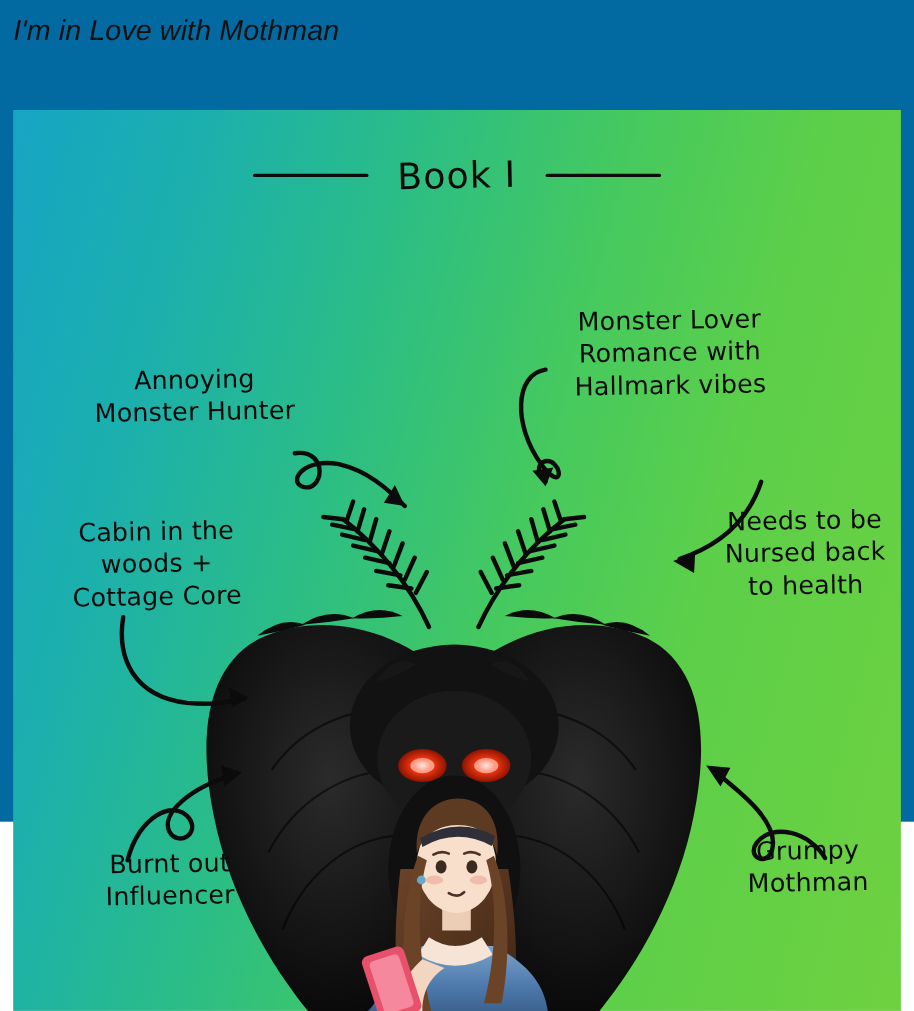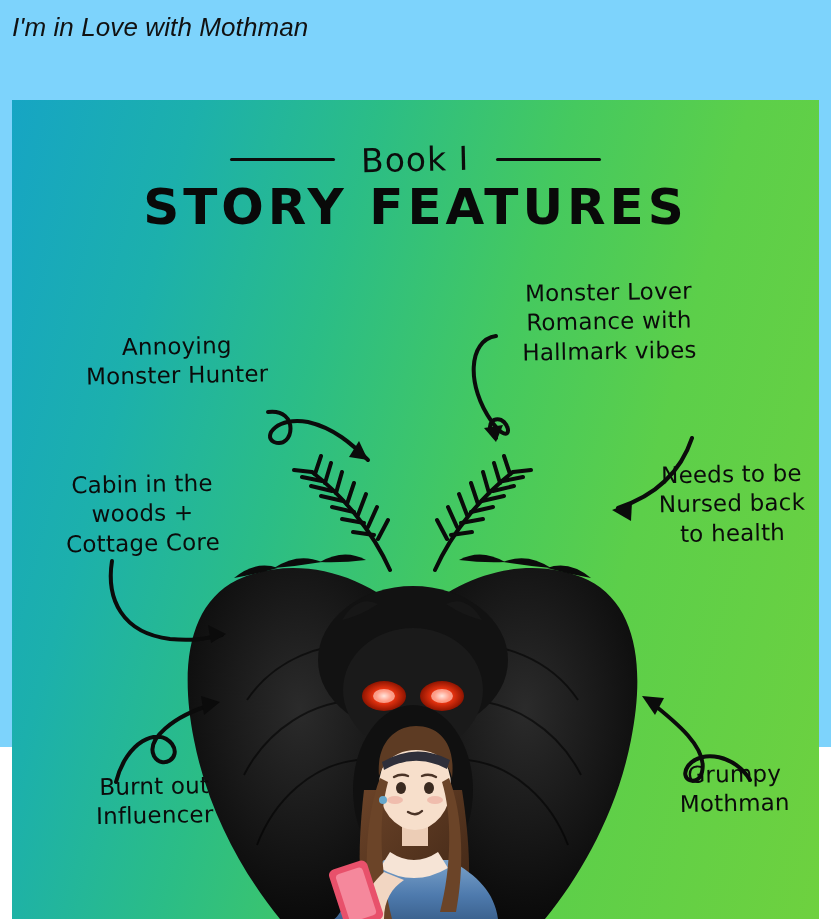--- a/index.html
+++ b/index.html
@@ -10,21 +10,21 @@
   body {
     width: 831px;
     height: 919px;
     font-family: "Liberation Sans", sans-serif;
     overflow: hidden;
   }
   .page {
     position: relative;
     width: 831px;
     height: 747px;
-    background: #7dd3fc;
+    background: #0369a1;
   }
   .post-title {
     position: absolute;
     left: 12px;
     top: 12px;
     font-size: 26px;
     font-style: italic;
     font-weight: 400;
     color: #111111;
     letter-spacing: 0.1px;
@@ -120,21 +120,20 @@
 
 <div class="page">
 
   <div class="post-title">I'm in Love with Mothman</div>
 
   <div class="graphic">
 
     <div class="book-line">
       <span class="rule"></span><span class="book-word">Book I</span><span class="rule"></span>
     </div>
-    <div class="story-features">STORY FEATURES</div>
 
     <svg class="art" viewBox="0 0 807 819">
       <defs>
         <radialGradient id="wingGrad" cx="50%" cy="40%" r="70%">
           <stop offset="0%" stop-color="#2b2b2b"></stop>
           <stop offset="60%" stop-color="#141414"></stop>
           <stop offset="100%" stop-color="#050505"></stop>
         </radialGradient>
         <radialGradient id="eyeGrad" cx="50%" cy="50%" r="50%">
           <stop offset="0%" stop-color="#ffd9cf"></stop>

